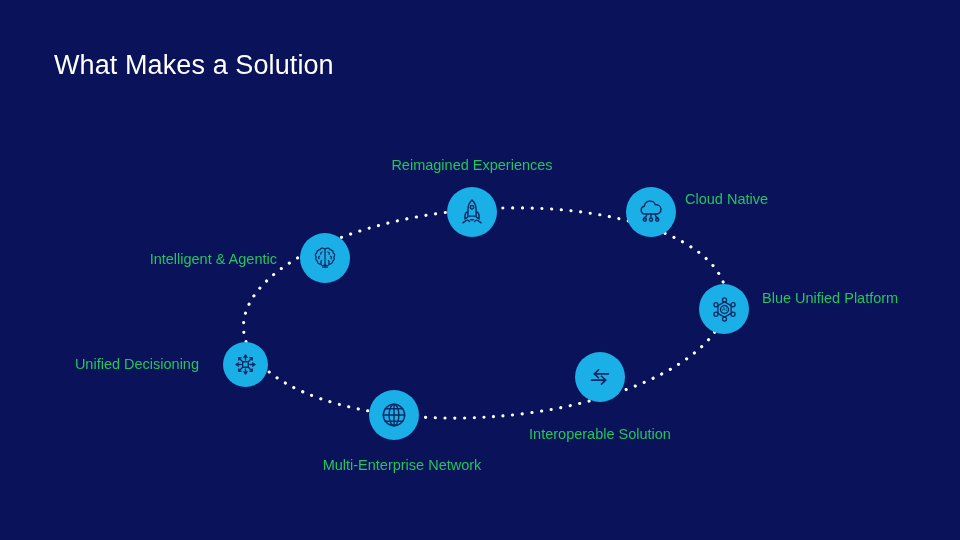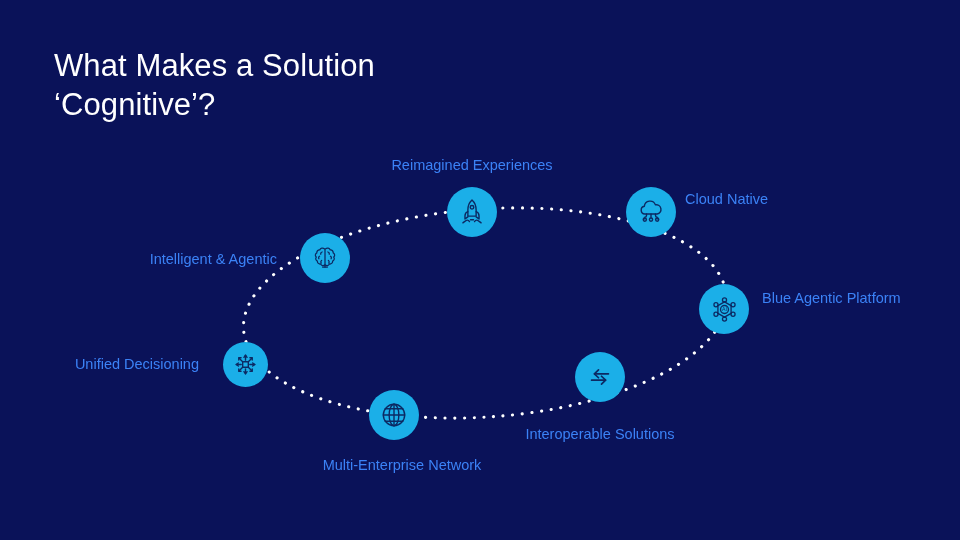--- a/index.html
+++ b/index.html
@@ -24,21 +24,21 @@
   
   #title-block {
     position: absolute;
     left: 54px;
     top: 46px;
     width: 520px;
   }
   #title-block .title-line {
     display: block;
     color: #ffffff;
-    font-size: 31px;
+    font-size: 27px;
     font-weight: 400;
     line-height: 39px;
     letter-spacing: 0.1px;
     white-space: nowrap;
   }
 
   
   #diagram {
     position: absolute;
     left: 0;
@@ -72,39 +72,38 @@
     height: 45px;
     margin-left: -22.5px;
     margin-top: -22.5px;
   }
   .node svg {
     display: block;
   }
 
   .node-label {
     position: absolute;
-    color: #3b82f6;
+    color: #22c55e;
     font-size: 14.5px;
     line-height: 20px;
     font-weight: 400;
     white-space: nowrap;
   }
   .node-label.lbl-right { text-align: right; }
   .node-label.lbl-left  { text-align: right; }
   .node-label.lbl-center{ text-align: center; }
   .node-label span { display: block; }
 </style>
 </head>
 <body>
 
 <div id="slide">
 
   <div id="title-block">
     <span class="title-line">What Makes a Solution</span>
-    <span class="title-line">‘Cognitive’?</span>
   </div>
 
   <div id="diagram">
 
     <svg id="orbit-svg" viewBox="0 0 960 540">
       <ellipse cx="485" cy="313" rx="242" ry="104" transform="rotate(-4 485 313)" fill="none" stroke="#ffffff" stroke-width="3.1" stroke-linecap="round" stroke-dasharray="0.1 9.6"></ellipse>
     </svg>
 
     <div class="node" style="left:472px; top:212px;">
       <span>
@@ -150,35 +149,35 @@
           <circle cx="24.8" cy="20.9" r="2.1"></circle>
           <circle cx="16" cy="25.9" r="2.1"></circle>
           <circle cx="7.2" cy="20.9" r="2.1"></circle>
           <circle cx="7.2" cy="11.1" r="2.1"></circle>
           <path d="M16 8.2v-0.1M22.8 12l0.2-0.1M22.8 20l0.2 0.1M16 23.8v0.1M9.2 20l-0.2 0.1M9.2 12l-0.2-0.1"></path>
           <text x="16" y="17.9" font-family="Liberation Sans, sans-serif" font-size="5.4" fill="#0c2a63" stroke="none" text-anchor="middle">AI</text>
         </svg>
       </span>
     </div>
     <div class="node-label lbl-right" style="left:762px; top:288px;">
-      <span>Blue Agentic Platform</span>
+      <span>Blue Unified Platform</span>
     </div>
 
     <div class="node" style="left:600px; top:377px;">
       <span>
         <svg width="30" height="30" viewBox="0 0 32 32" fill="none" stroke="#0c2a63" stroke-width="1.8" stroke-linecap="round" stroke-linejoin="round">
           <path d="M25 12.6H10.2"></path>
           <path d="M14.4 8.4 10 12.6l4.4 4.2"></path>
           <path d="M7 19.4h14.8"></path>
           <path d="M17.6 15.2l4.4 4.2-4.4 4.2"></path>
         </svg>
       </span>
     </div>
     <div class="node-label lbl-center" style="left:400px; top:424px; width:400px;">
-      <span>Interoperable Solutions</span>
+      <span>Interoperable Solution</span>
     </div>
 
     <div class="node" style="left:394px; top:415px;">
       <span>
         <svg width="30" height="30" viewBox="0 0 32 32" fill="none" stroke="#0c2a63" stroke-width="1.5" stroke-linecap="round" stroke-linejoin="round">
           <circle cx="16" cy="16" r="11.4"></circle>
           <ellipse cx="16" cy="16" rx="5.2" ry="11.4"></ellipse>
           <path d="M4.6 16h22.8"></path>
           <path d="M6.6 9.4h18.8"></path>
           <path d="M6.6 22.6h18.8"></path>

